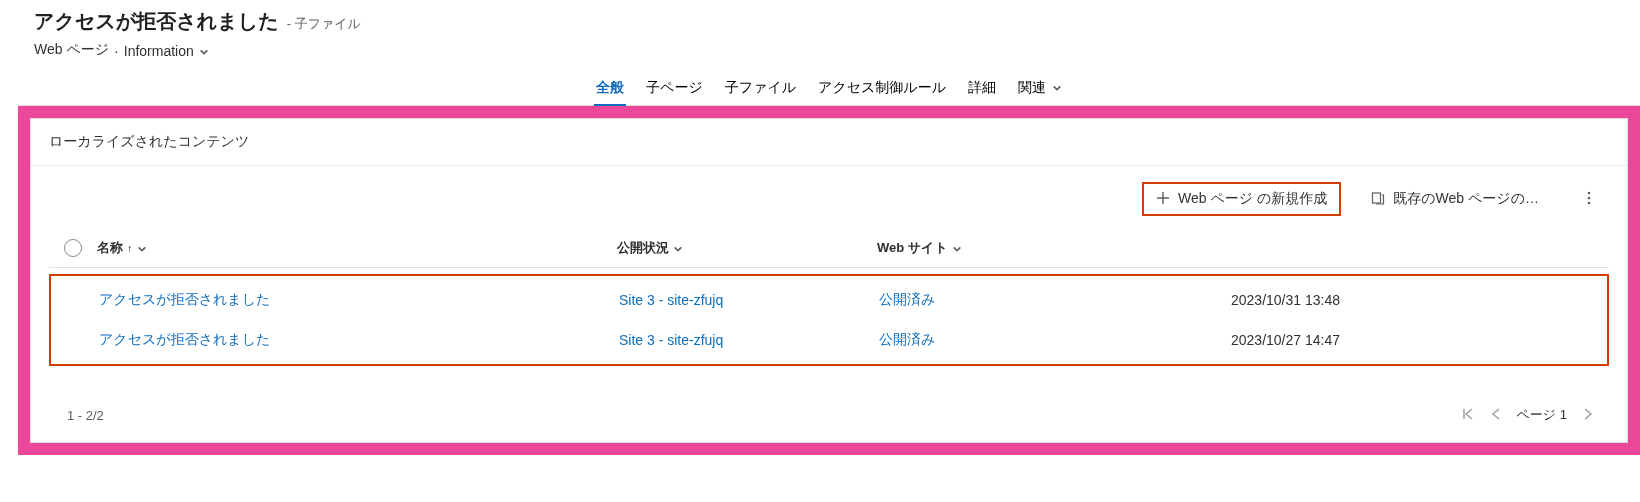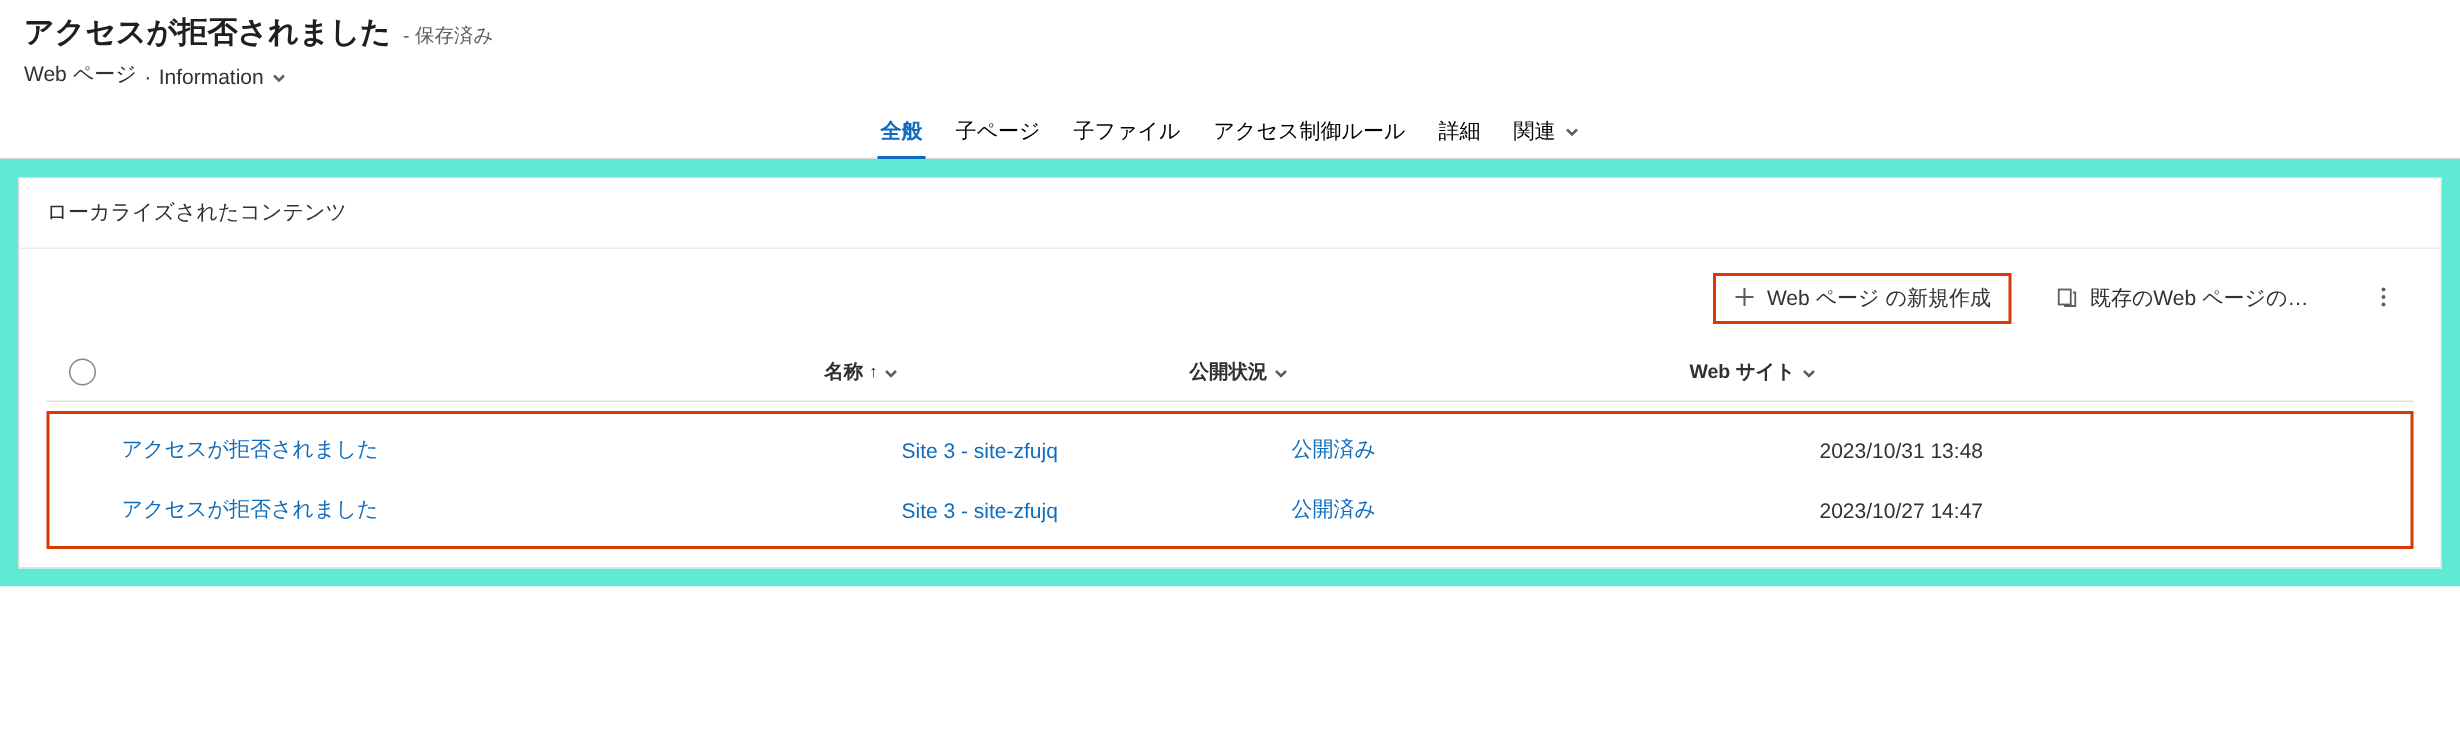--- a/index.html
+++ b/index.html
@@ -1,59 +1,59 @@
 <!DOCTYPE html>
 <html><head>
   <meta charset="utf-8">
   <style>
     * { margin: 0; padding: 0; box-sizing: border-box; }
     body { font-family: "Segoe UI", "Yu Gothic UI", "Meiryo", sans-serif; background: #fff; color: #323130; font-size: 14px; }
 
-    .page { width: 1640px; }
+    .page { width: 1640px; padding-left: 18px; }
 
     
     .hdr { padding: 8px 16px 0 16px; }
     .hdr-title-row { display: flex; align-items: baseline; gap: 8px; }
     .hdr-title { font-size: 20px; font-weight: 600; color: #201f1e; }
     .hdr-saved { font-size: 13px; color: #605e5c; }
     .hdr-breadcrumb { margin-top: 6px; display: flex; align-items: flex-end; gap: 5px; color: #323130; }
     .hdr-breadcrumb span { font-size: 14px; }
     .chev-icon { display: inline-block; }
     .chev-icon svg { width: 10px; height: 10px; vertical-align: middle; }
     .chev-icon svg path { stroke: #605e5c; stroke-width: 2; fill: none; }
 
     
     .tabs { display: flex; gap: 18px; padding: 16px 16px 0 16px; border-bottom: 1px solid #e1dfdd; justify-content: center; }
     .tab { padding: 4px 2px 8px 2px; font-size: 14px; color: #000000; cursor: pointer; position: relative; }
     .tab.active { color: #0f6cbd; font-weight: 600; }
     .tab.active::after { content:""; position:absolute; left:0; right:0; bottom:-1px; height:2px; background:#0f6cbd; }
     .tab .chev-icon { margin-left: 2px; }
 
     
-    .body-area { background: #5eead4; padding: 12px; }
+    .body-area { background: #ec4899; padding: 12px; }
     .panel { background: #fff; border: 1px solid #e1dfdd; }
 
     .section-title { padding: 14px 18px; font-size: 14px; border-bottom: 1px solid #edebe9; }
 
     .grid-toolbar { display: flex; justify-content: flex-end; align-items: center; padding: 16px 18px 12px 18px; gap: 18px; }
     .toolbar-btn { display: flex; align-items: flex-end; gap: 8px; padding: 6px 12px; cursor: pointer; color: #323130; }
     .toolbar-btn svg { width: 14px; height: 14px; }
     .highlight-red { border: 2px solid #d83b01; }
     .more-icon svg { width: 16px; height: 16px; }
 
     
     .grid { padding: 0 18px 12px 18px; }
     .grid-head, .grid-row {
       display: grid;
       grid-template-columns: 48px 520px 260px 352px 200px 1fr;
       align-items: center;
       min-height: 40px;
     }
     .grid-head { border-bottom: 1px solid #e1dfdd; font-weight: 600; font-size: 13px; color: #323130; }
-    .grid-head .hcell { display:flex; align-items:center; gap:4px; cursor:pointer;justify-content:flex-end; }
+    .grid-head .hcell { display:flex; align-items:center; gap:4px; cursor:pointer; }
     .hcell .arrow-up { font-size: 11px; }
     .grid-row { font-size: 14px; }
     .link { color: #0f6cbd; cursor: pointer; }
     .sel-circle { width: 18px; height: 18px; border: 1px solid #8a8886; border-radius: 50%; margin: 0 auto; cursor:pointer; }
     .rows-wrap.highlight-red { border: 2px solid #d83b01; margin-top:6px; padding: 4px 0; }
     .rows-wrap .grid-row { padding: 4px 0; }
 
     
     .grid-footer { display:flex; justify-content:space-between; align-items:center; padding: 28px 32px 18px 36px; color:#605e5c; font-size:13px; }
     .pager { display:flex; align-items:center; gap:14px; }
@@ -62,21 +62,21 @@
     .pager-label { color:#323130; }
   </style>
 </head>
 <body>
 
 <div class="page">
 
   <div class="hdr">
     <div class="hdr-title-row">
       <div class="hdr-title">アクセスが拒否されました</div>
-      <div class="hdr-saved">- 保存済み</div>
+      <div class="hdr-saved">- 子ファイル</div>
     </div>
     <div class="hdr-breadcrumb">
       <span>Web ページ</span>
       <span>·</span>
       <span>Information</span>
       <span class="chev-icon">
         <svg viewBox="0 0 12 12">
             <path d="M2 4 L6 8 L10 4"></path>
           </svg>
       </span>
@@ -183,17 +183,39 @@
             <div></div>
             <div class="link">アクセスが拒否されました</div>
             <div class="link">Site 3 - site-zfujq</div>
             <div class="link">公開済み</div>
             <div>2023/10/27 14:47</div>
             <div></div>
           </div>
         </div>
       </div>
 
+      <div class="grid-footer">
+        <div>1 - 2/2</div>
+        <div class="pager">
+          <span class="nav-icon">
+            <svg viewBox="0 0 14 14">
+                <path d="M3 2 V12" stroke="#a19f9d" stroke-width="1.5"></path>
+                <path d="M11 2 L5 7 L11 12" fill="none" stroke="#a19f9d" stroke-width="1.5"></path>
+              </svg>
+          </span>
+          <span class="nav-icon">
+            <svg viewBox="0 0 14 14">
+                <path d="M10 2 L4 7 L10 12" fill="none" stroke="#a19f9d" stroke-width="1.5"></path>
+              </svg>
+          </span>
+          <span class="pager-label">ページ 1</span>
+          <span class="nav-icon">
+            <svg viewBox="0 0 14 14">
+                <path d="M4 2 L10 7 L4 12" fill="none" stroke="#a19f9d" stroke-width="1.5"></path>
+              </svg>
+          </span>
+        </div>
+      </div>
 
     </div>
   </div>
 
 </div>
 
 </body></html>

